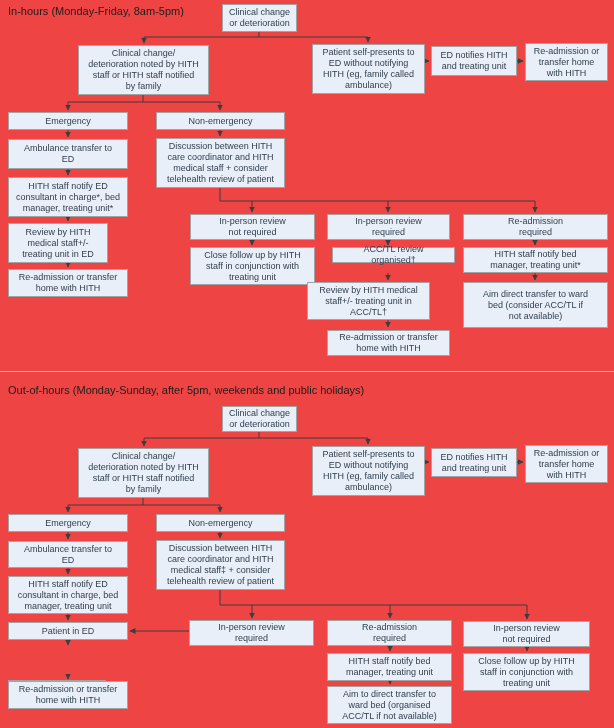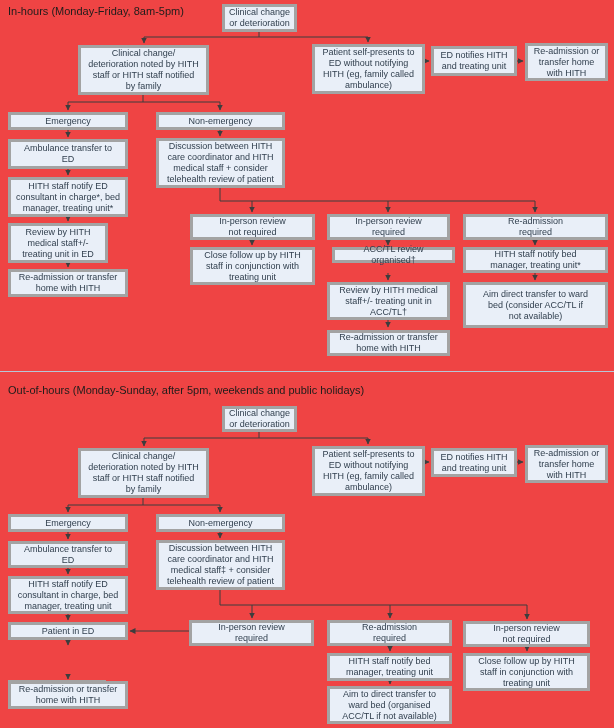--- a/index.html
+++ b/index.html
@@ -1,19 +1,19 @@
 <!DOCTYPE html>
 <html><head>
 <meta charset="utf-8">
 <style>
   html,body{margin:0;padding:0;background:#ffffff;}
   .stage{position:relative;width:614px;height:728px;background:#ef4444;
          font-family:"Liberation Sans",sans-serif;overflow:hidden;}
   .chart-title{position:absolute;font-size:11px;color:#1d1d1b;white-space:nowrap;}
-  .node{position:absolute;box-sizing:border-box;background:#e9eff8;border:3px solid #a3a3a3;
+  .node{position:absolute;box-sizing:border-box;background:#e9eff8;border:1px solid #a3a3a3;
         color:#32404f;font-size:9px;line-height:11px;text-align:center;
         display:flex;align-items:center;justify-content:center;white-space:pre;padding:1px 2px;}
   .divider{position:absolute;left:0;width:614px;height:1px;background:#b7c6d6;}
   svg.wires{position:absolute;left:0;top:0;}
   svg.wires line, svg.wires path.trunk{stroke:#3d3d3d;stroke-width:1;fill:none;}
 </style>
 </head>
 <body>
 
 <div class="stage">
@@ -111,21 +111,21 @@
 home with HITH</div>
     <div class="node" style="left:190px;top:214px;width:125px;height:26px">In-person review
 not required</div>
     <div class="node" style="left:190px;top:247px;width:125px;height:38px">Close follow up by HITH
 staff in conjunction with
 treating unit</div>
     <div class="node" style="left:327px;top:214px;width:123px;height:26px">In-person review
 required</div>
     <div class="node" style="left:332px;top:247px;width:123px;height:16px">ACC/TL review
 organised†</div>
-    <div class="node" style="left:327px;top:282px;width:123px;height:38px">Review by HITH medical
+    <div class="node" style="left:307px;top:282px;width:123px;height:38px">Review by HITH medical
 staff+/- treating unit in
 ACC/TL†</div>
     <div class="node" style="left:327px;top:330px;width:123px;height:26px">Re-admission or transfer
 home with HITH</div>
     <div class="node" style="left:463px;top:214px;width:145px;height:26px">Re-admission
 required</div>
     <div class="node" style="left:463px;top:247px;width:145px;height:26px">HITH staff notify bed
 manager, treating unit*</div>
     <div class="node" style="left:463px;top:282px;width:145px;height:46px">Aim direct transfer to ward
 bed (consider ACC/TL if

